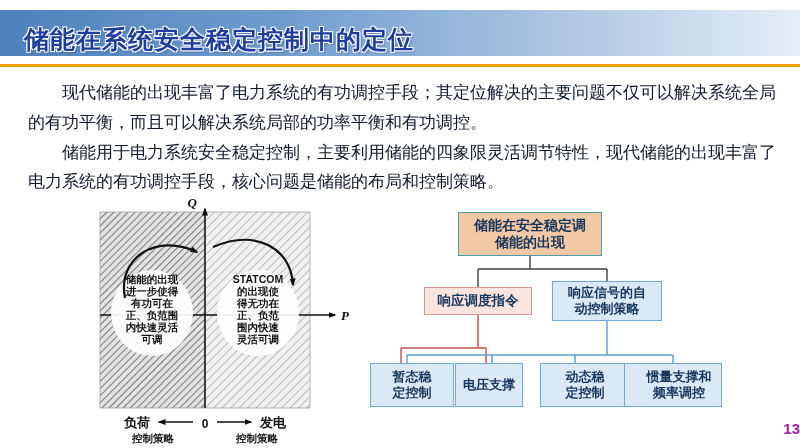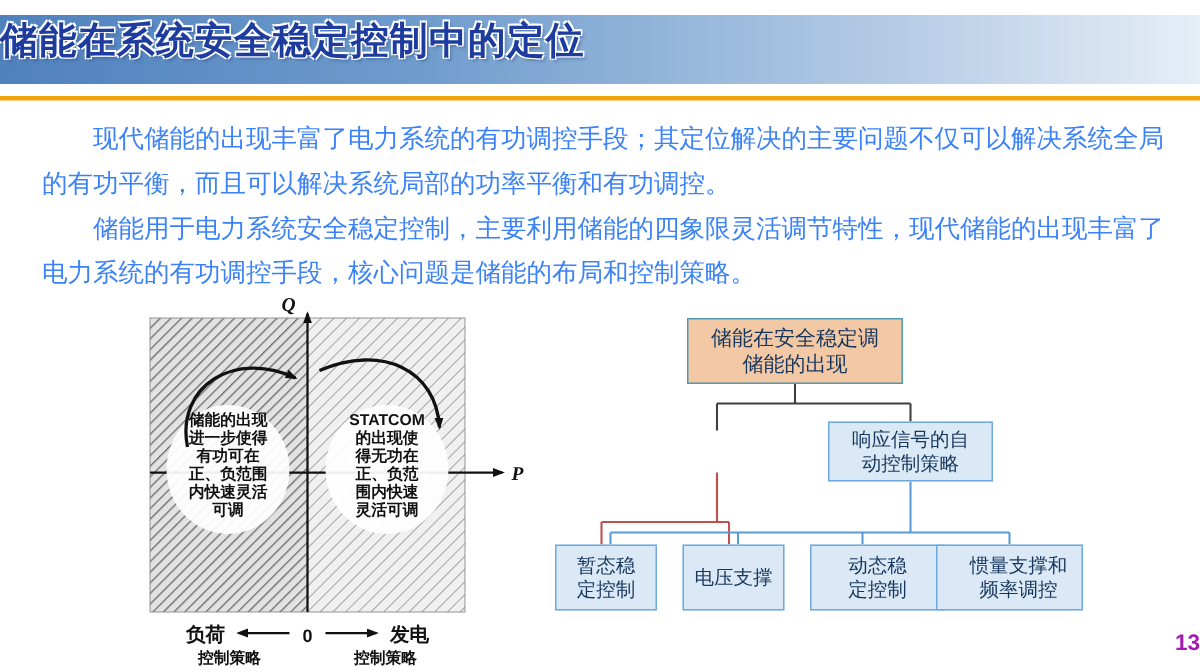--- a/index.html
+++ b/index.html
@@ -8,39 +8,39 @@
     position: relative;
     background: #ffffff;
     overflow: hidden;
     font-family: "Liberation Sans", "DejaVu Sans", sans-serif;
   }
   
   .header-bar {
     position: absolute; left: 0; top: 10px;
     width: 800px; height: 46px;
     background: linear-gradient(90deg, #4f81bd 0%, #6f9ccd 35%, #b6cce6 75%, #e6eef7 100%);
-    display: flex; align-items: flex-start;
-    box-sizing: border-box;
+    display: flex; align-items: flex-end;
+    padding-left: 24px; box-sizing: border-box;
   }
   .header-bar h1 {
     margin: 0;
     font-size: 25px; font-weight: bold;
     letter-spacing: 1px;
     color: #1e3c9e;
     text-shadow: -1px -1px 0 #fff, 1px -1px 0 #fff, -1px 1px 0 #fff, 1px 1px 0 #fff, 2px 2px 2px rgba(40,60,120,0.35);
   }
   .header-rule {
     position: absolute; left: 0; top: 64px;
     width: 800px; height: 3px;
     background: #f0a30a;
   }
   
   .body-text {
     position: absolute; left: 28px; top: 78px; width: 748px;
-    color: #3b82f6;
+    color: #0f172a;
   }
   .body-text p {
     margin: 0;
     font-size: 17px;
     line-height: 1.75;
     text-indent: 2em;
     text-align: justify;
   }
   
   .quadrant-svg { position: absolute; left: 95px; top: 195px; }
@@ -48,21 +48,21 @@
   .flowchart {
     position: absolute; left: 360px; top: 205px;
     width: 380px; height: 220px;
   }
   .fc-lines { position: absolute; left: 0; top: 0; }
   .fc-box {
     position: absolute;
     display: flex; flex-direction: column;
     align-items: center; justify-content: center;
     text-align: left;
-    font-weight: normal;
+    font-weight: bold;
     color: #17365d;
     line-height: 1.25;
     box-sizing: border-box;
     background: #dae9f5;
     border: 1.5px solid #6fa8dc;
   }
   .fc-box span { display: block; }
   .fc-root {
     left: 98px; top: 7px; width: 144px; height: 44px;
     font-size: 14px;
@@ -71,21 +71,21 @@
   .fc-mid-left {
     left: 64px; top: 82px; width: 108px; height: 28px;
     font-size: 13.5px;
     background: #fbe3df; border-color: #d99694;
   }
   .fc-mid-right {
     left: 192px; top: 76px; width: 110px; height: 40px;
     font-size: 13px;
   }
   .fc-leaf { top: 158px; height: 44px; font-size: 13px; }
-  .fc-leaf-1 { left: 10px;  width: 68px; }
+  .fc-leaf-1 { left: 10px;  width: 84px; }
   .fc-leaf-2 { left: 95px;  width: 68px; }
   .fc-leaf-3 { left: 180px; width: 90px; }
   .fc-leaf-4 { left: 264px; width: 98px; padding-left: 12px; }
   
   .page-number {
     position: absolute; right: 0; top: 420px;
     font-size: 15px; font-weight: bold; color: #a21caf;
   }
 </style>
 </head>
@@ -182,20 +182,23 @@
       <path d="M215,150 V158"></path>
       <path d="M313,150 V158"></path>
     </g>
   </svg>
 
   <div class="fc-box fc-root">
     <span>储能在安全稳定调</span>
     <span>储能的出现</span>
   </div>
 
+  <div class="fc-box fc-mid-left">
+    <span>响应调度指令</span>
+  </div>
 
   <div class="fc-box fc-mid-right">
     <span>响应信号的自</span>
     <span>动控制策略</span>
   </div>
 
   <div class="fc-box fc-leaf fc-leaf-1">
     <span>暂态稳</span>
     <span>定控制</span>
   </div>

